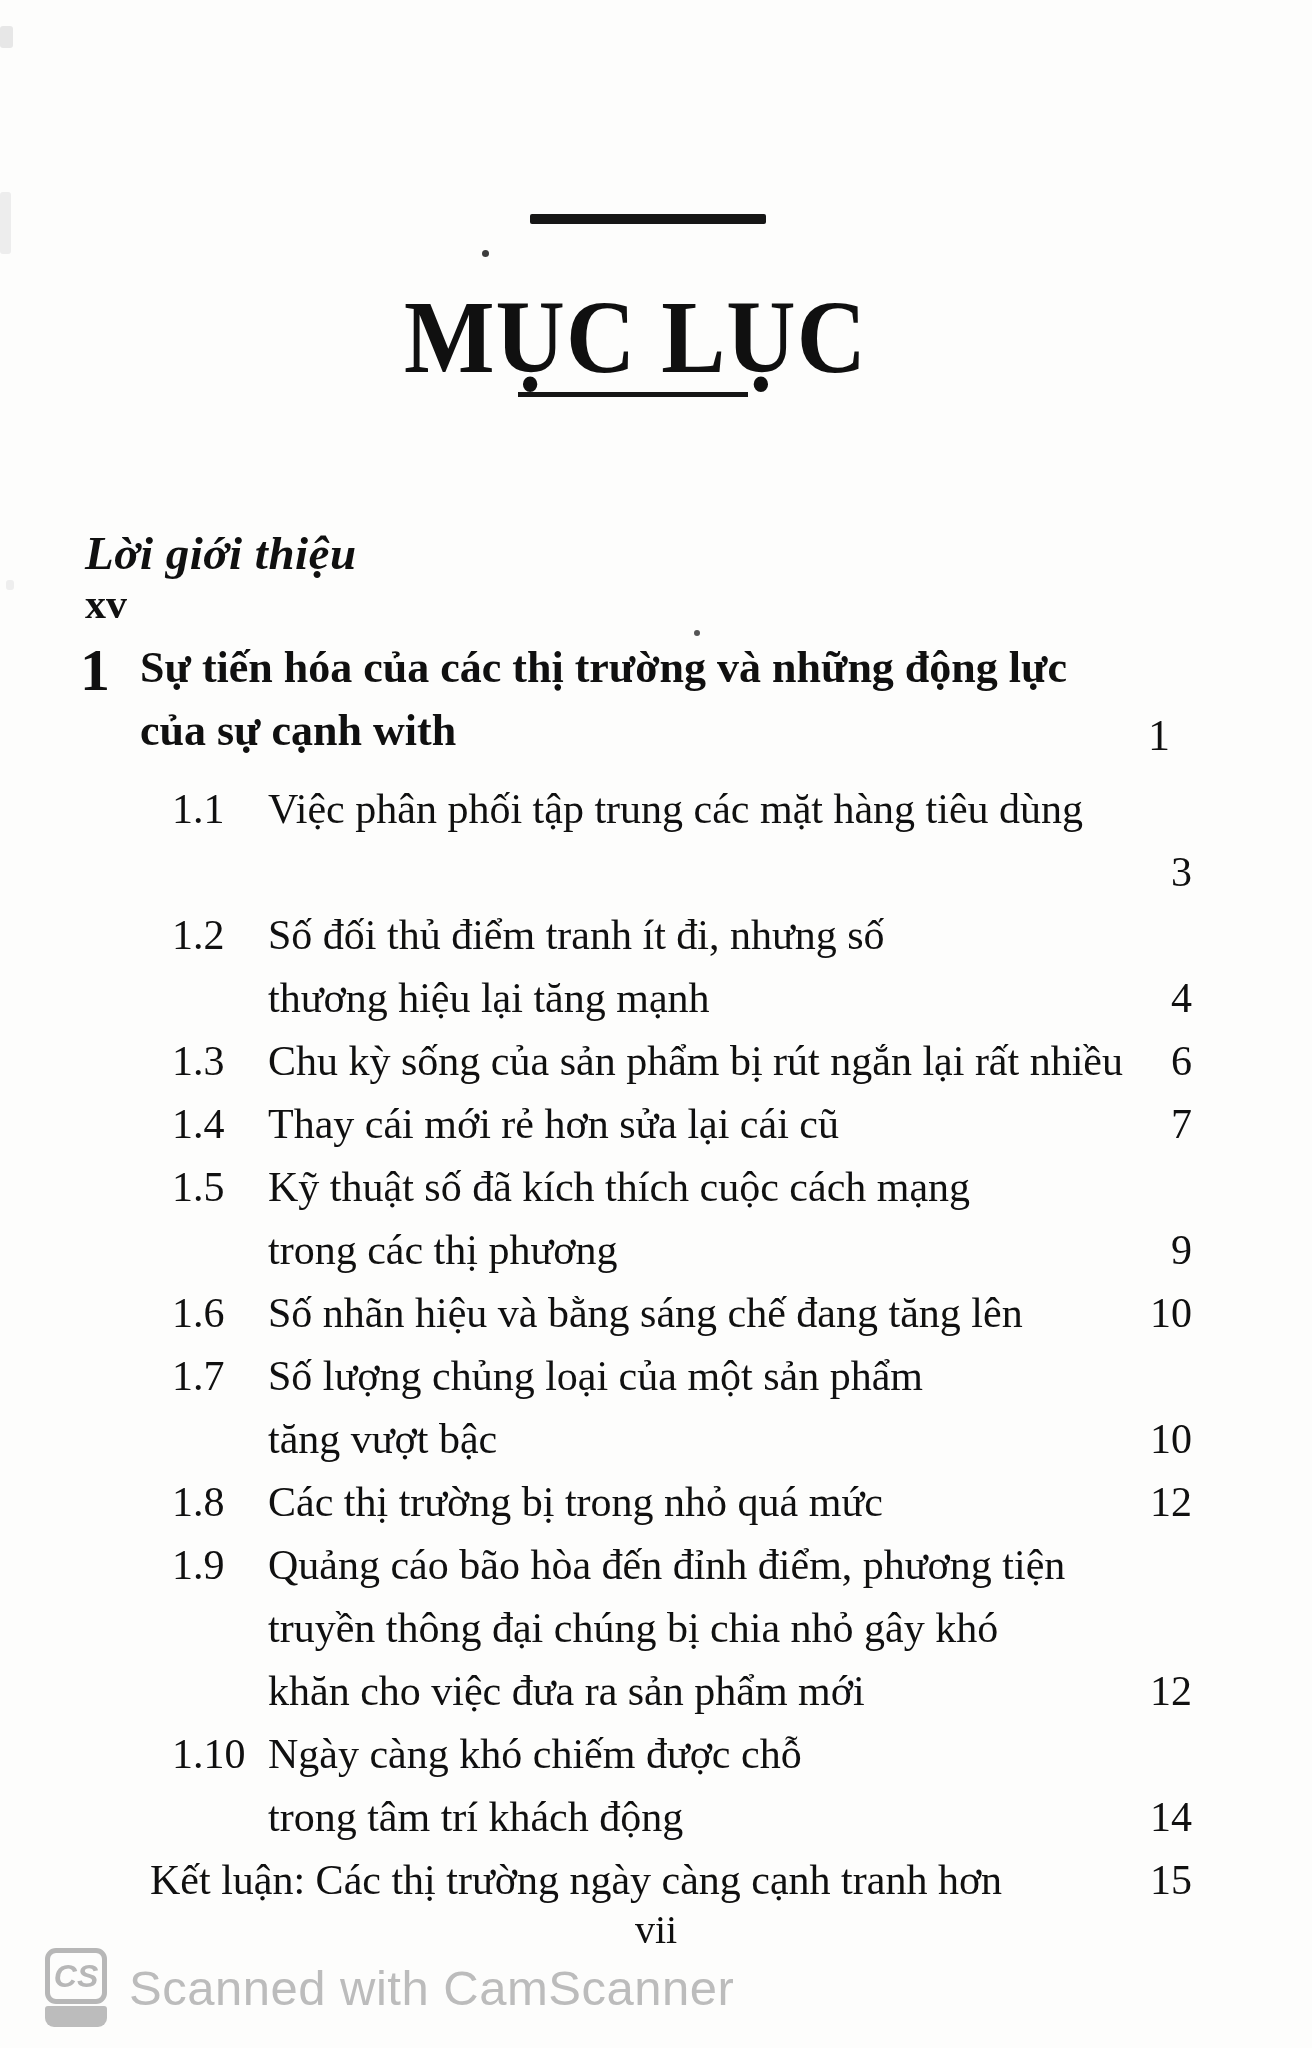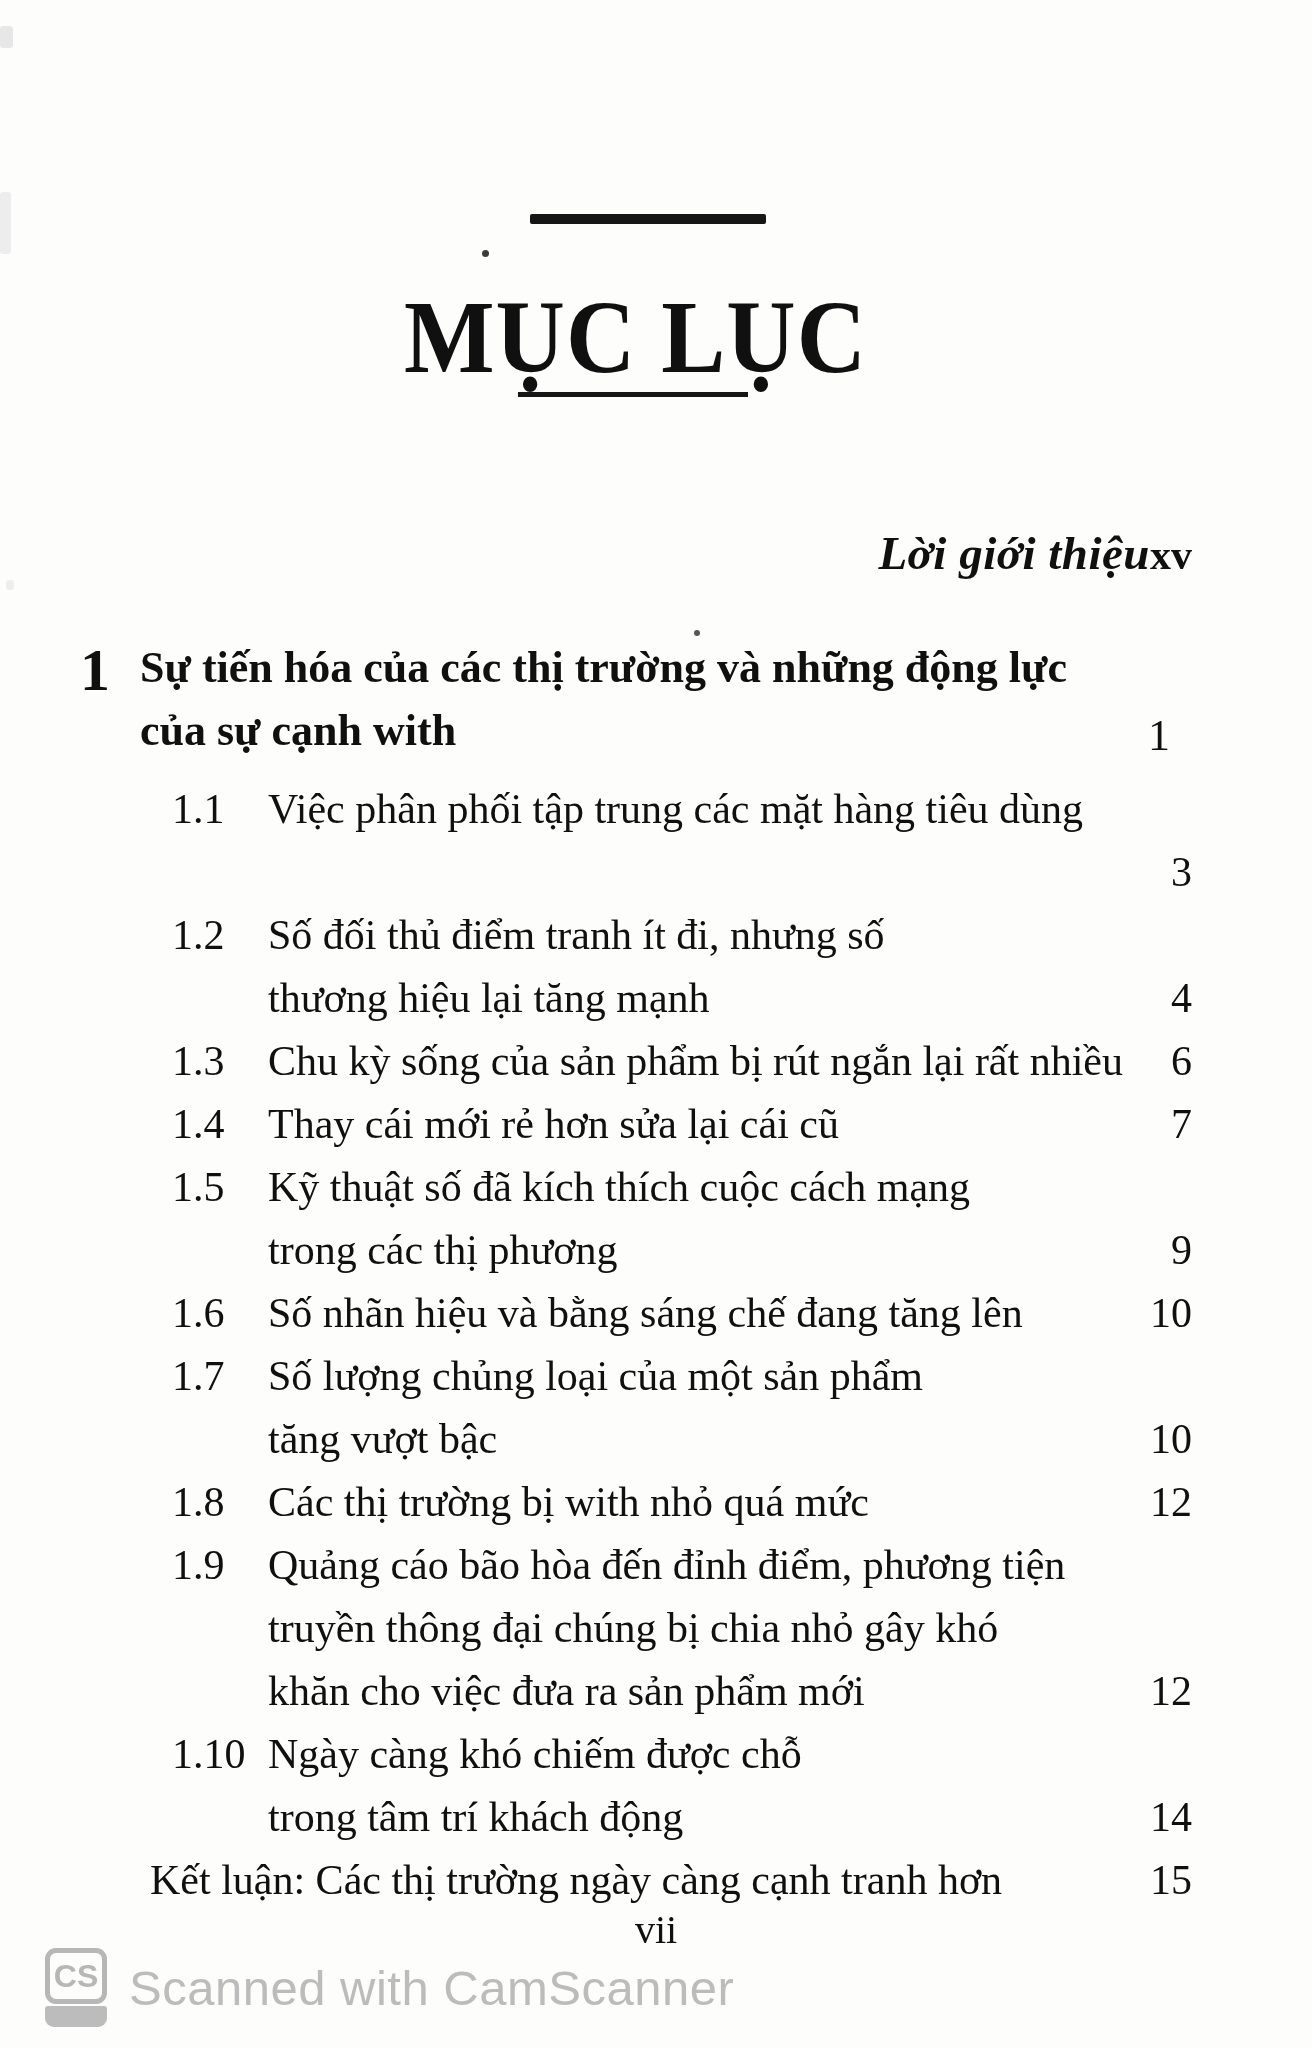--- a/index.html
+++ b/index.html
@@ -13,21 +13,21 @@
   
   .title{
     position:absolute; left:404px; top:286px;
     font-size:96px; font-weight:bold; letter-spacing:1px; line-height:1;
     transform:scaleY(1.08); transform-origin:top left; white-space:nowrap;
   }
   .title-underline{position:absolute; left:518px; top:392px; width:230px; height:5px; background:#161616;}
   
   .intro-row{
     position:absolute; left:85px; top:526px; width:1107px;
-    display:flex; justify-content:flex-end; align-items:baseline;
+    display:flex; justify-content:center; align-items:baseline;flex-direction:column;
   }
   .intro-label{font-size:47px; font-weight:bold; font-style:italic; letter-spacing:.5px;}
   .intro-page{font-size:42px; font-weight:bold; }
   
   .chapter{position:absolute; left:80px; top:636px; width:1112px;}
   .chapter-num{position:absolute; left:0; top:4px; font-size:60px; font-weight:bold; line-height:1;}
   .chapter-title{margin-left:60px;}
   .chapter-title .cline{font-size:44px; font-weight:bold; line-height:63px; white-space:nowrap;}
   .chapter-page{position:absolute; right:22px; top:68px; font-size:44px; line-height:63px;}
   
@@ -36,21 +36,21 @@
   .toc-row .lines{margin-left:183px;}
   .toc-row .line{font-size:42px; line-height:63px; height:63px; white-space:nowrap;}
   .toc-row .pg{position:absolute; right:0; font-size:42px; line-height:63px;}
   .conclusion-row{position:absolute; left:85px; top:1849px; width:1107px;}
   .conclusion-label{margin-left:65px; font-size:42px; line-height:63px; white-space:nowrap;}
   .conclusion-row .pg{position:absolute; right:0; top:0; font-size:42px; line-height:63px;}
   
   .folio{position:absolute; left:0; top:1906px; width:1312px; text-align:center; font-size:40px;}
   
   .footer{position:absolute; left:45px; top:1948px; display:flex; align-items:flex-start;}
-  .cs-logo{width:62px; margin-right:22px;}
+  .cs-logo{width:62px; margin-right:22px;font-style:italic;}
   .cs-box{
     box-sizing:border-box; width:62px; height:56px; border:5px solid #b7b7b7; border-radius:11px;
     display:flex; align-items:center; justify-content:center;
     font-family:"Liberation Sans", sans-serif; font-weight:bold; font-size:32px; color:#b7b7b7;
   }
   .cs-tab{width:62px; height:21px; margin-top:2px; background:#bcbcbc; border-radius:3px 3px 9px 9px;}
   .wm-text{
     font-family:"Liberation Sans", sans-serif; font-size:49px; color:#bcbcbc;
     letter-spacing:.5px; line-height:80px; white-space:nowrap;
   }
@@ -147,21 +147,21 @@
     <div class="lines">
       <div class="line">Số lượng chủng loại của một sản phẩm</div>
       <div class="line">tăng vượt bậc</div>
     </div>
     <span class="pg" style="top:63px">10</span>
   </div>
 
   <div class="toc-row" style="top:1471px">
     <span class="num">1.8</span>
     <div class="lines">
-      <div class="line">Các thị trường bị with nhỏ quá mức</div>
+      <div class="line">Các thị trường bị trong nhỏ quá mức</div>
     </div>
     <span class="pg" style="top:0">12</span>
   </div>
 
   <div class="toc-row" style="top:1534px">
     <span class="num">1.9</span>
     <div class="lines">
       <div class="line">Quảng cáo bão hòa đến đỉnh điểm, phương tiện</div>
       <div class="line">truyền thông đại chúng bị chia nhỏ gây khó</div>
       <div class="line">khăn cho việc đưa ra sản phẩm mới</div>

